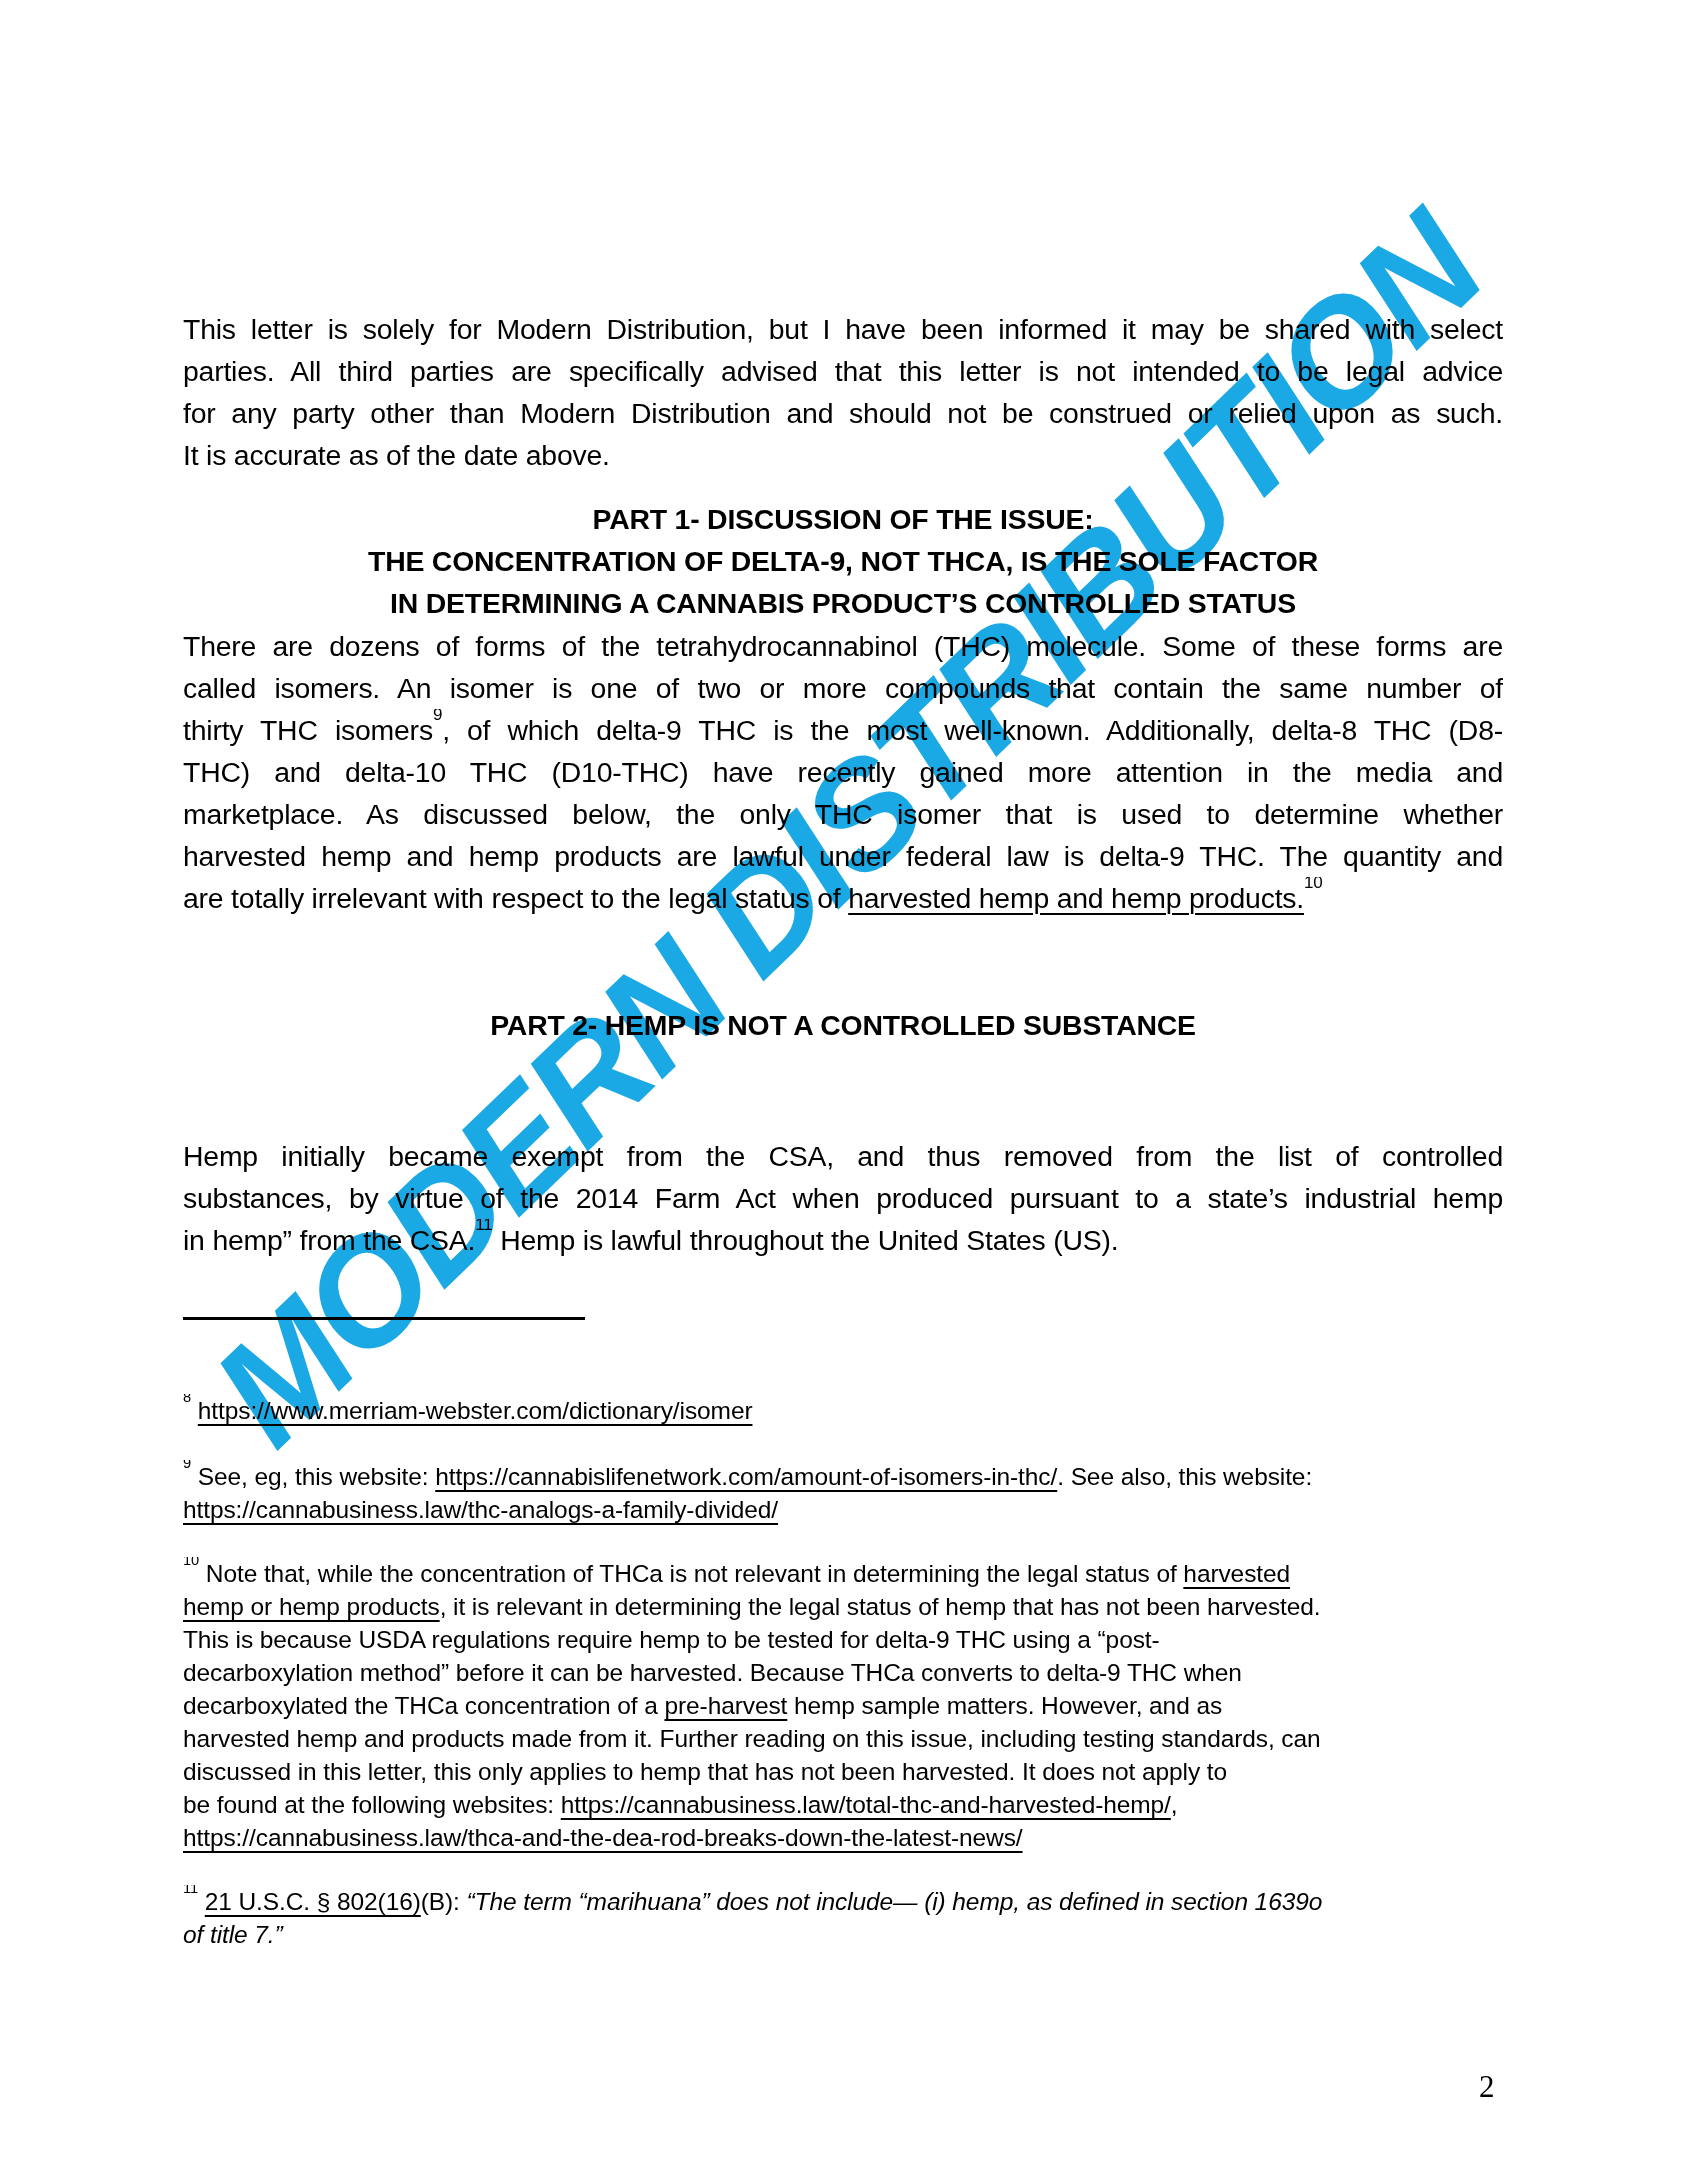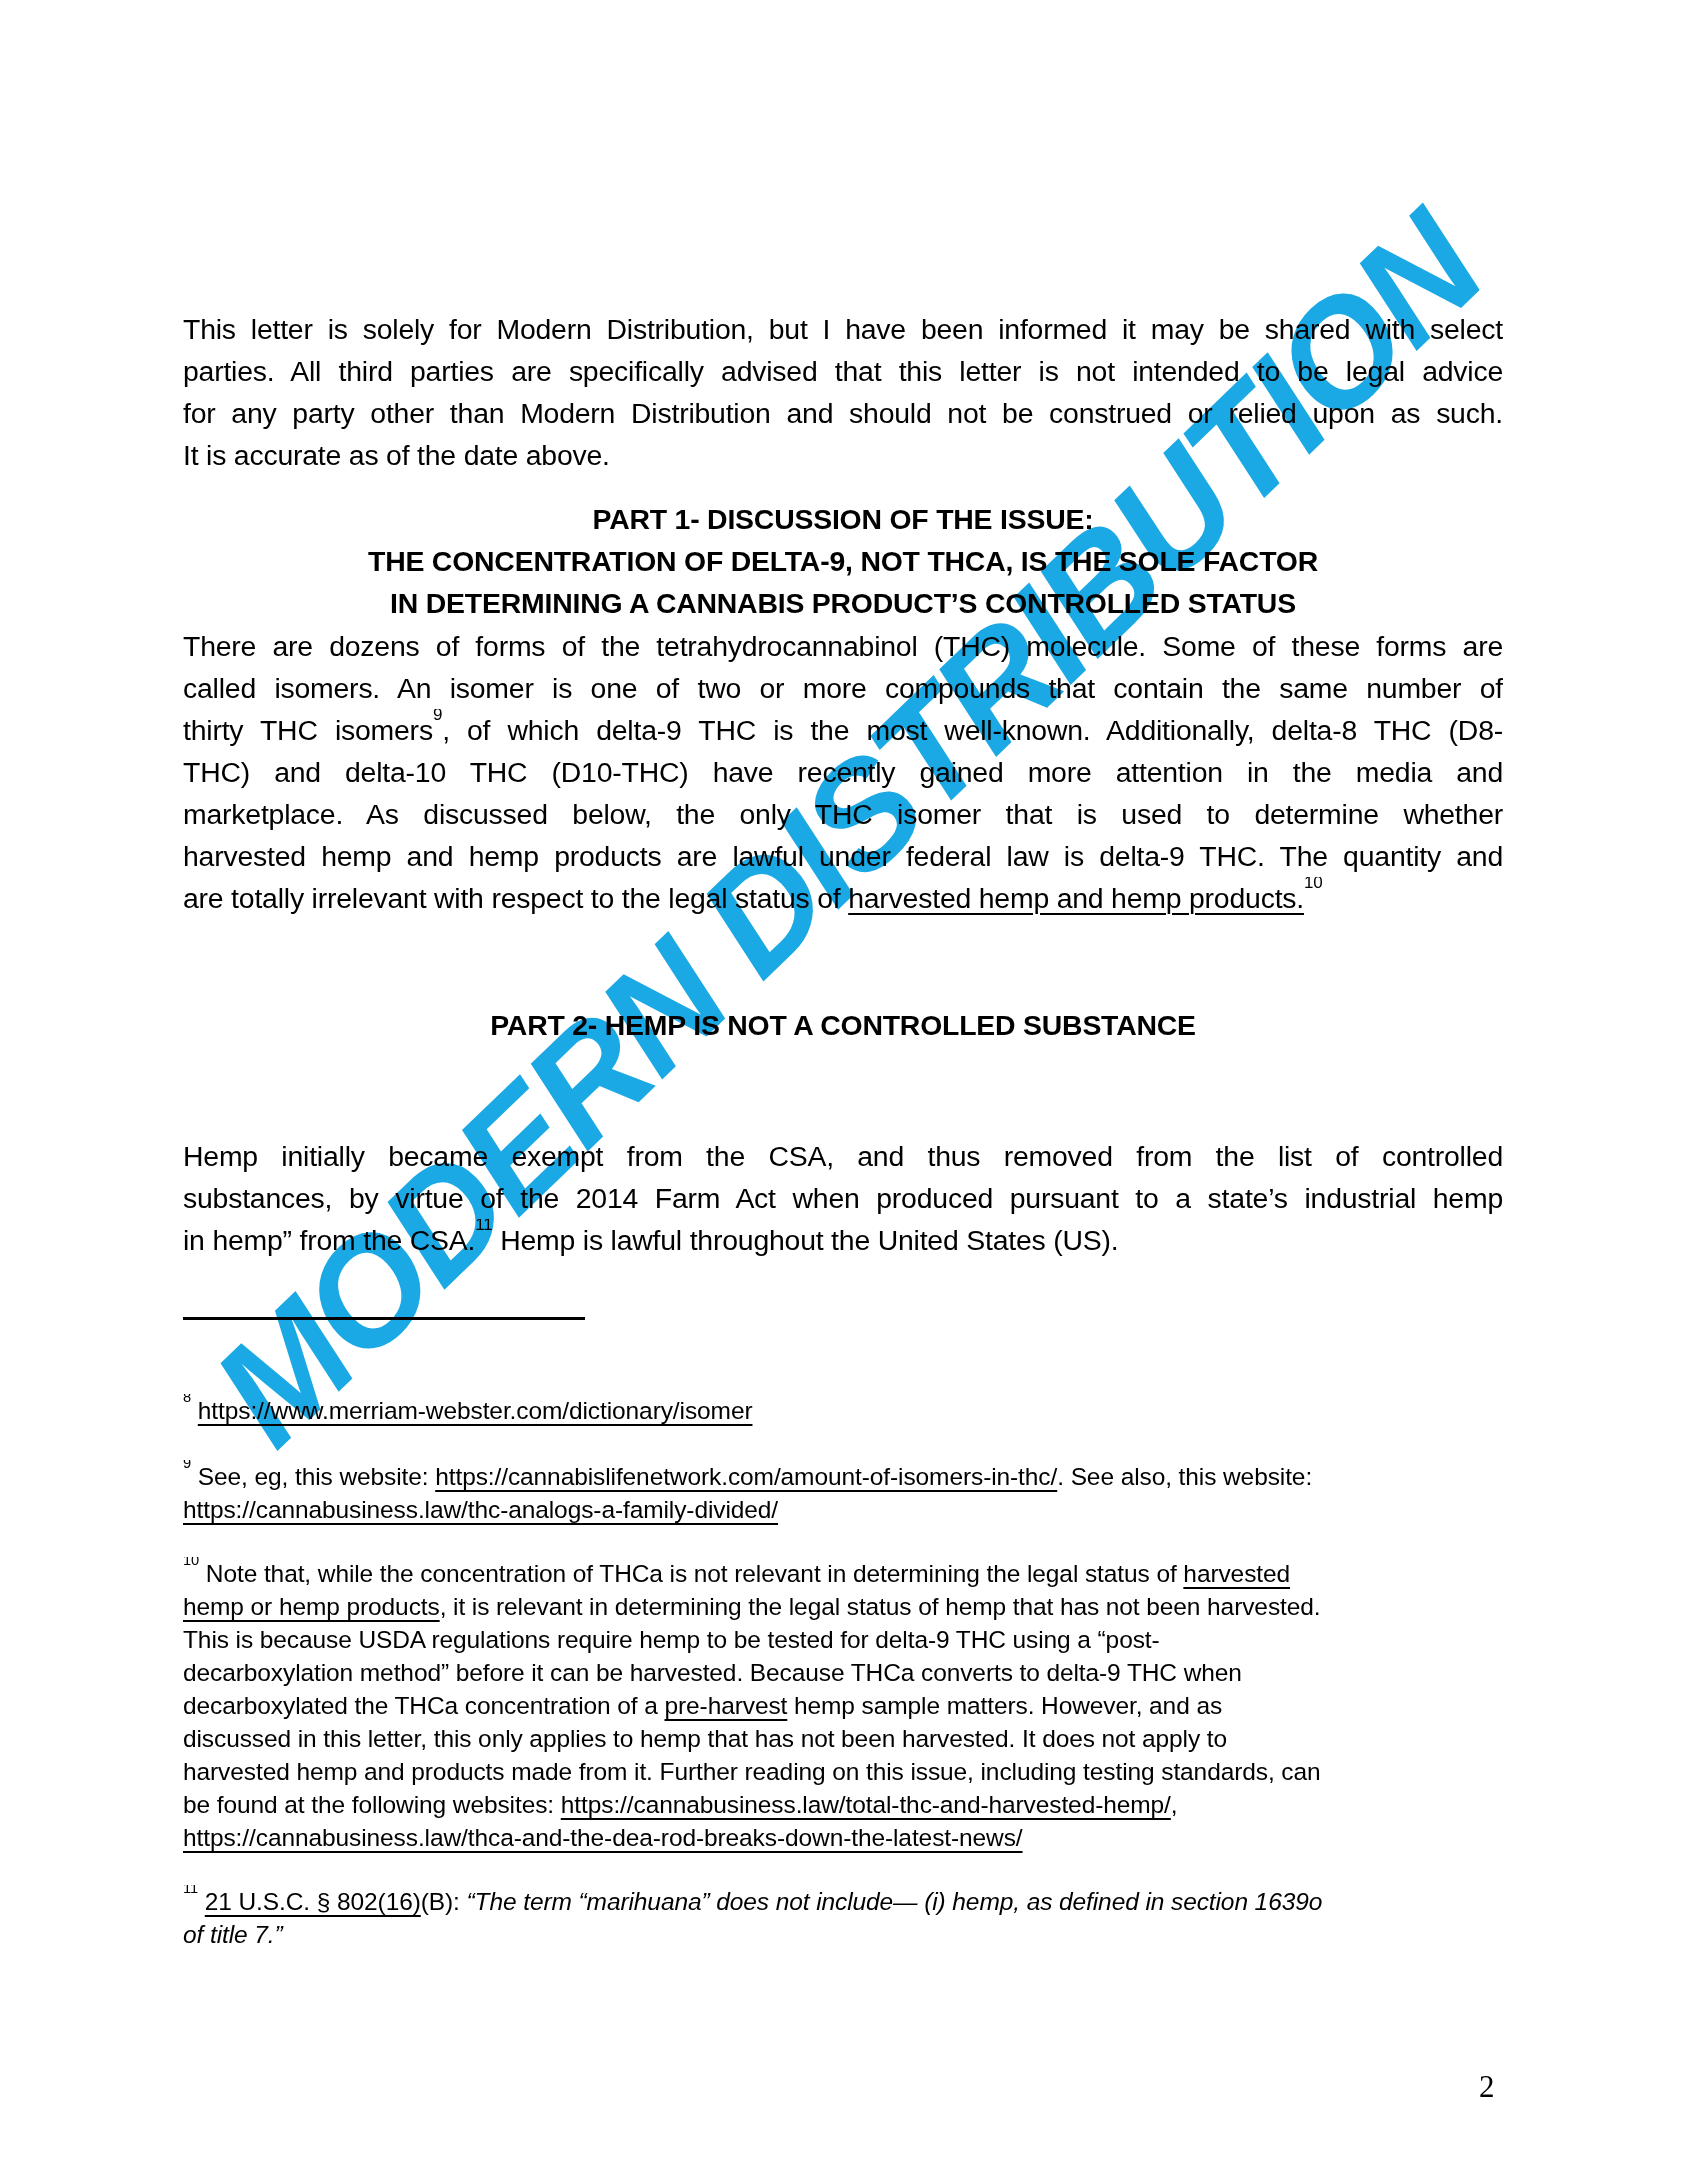--- a/index.html
+++ b/index.html
@@ -107,22 +107,22 @@
       <div id="blk-fn9" class="block footnote">
         <div class="line"><span><sup>9</sup></span><span> See, eg, this website: </span><a class="u">https://cannabislifenetwork.com/amount-of-isomers-in-thc/</a><span>. See also, this website:</span></div>
         <div class="line"><a class="u">https://cannabusiness.law/thc-analogs-a-family-divided/</a></div>
       </div>
       <div id="blk-fn10" class="block footnote">
         <div class="line"><span><sup>10</sup></span><span> Note that, while the concentration of THCa is not relevant in determining the legal status of </span><span class="u">harvested</span></div>
         <div class="line"><span class="u">hemp or hemp products</span><span>, it is relevant in determining the legal status of hemp that has not been harvested.</span></div>
         <div class="line"><span>This is because USDA regulations require hemp to be tested for delta-9 THC using a “post-</span></div>
         <div class="line"><span>decarboxylation method” before it can be harvested. Because THCa converts to delta-9 THC when</span></div>
         <div class="line"><span>decarboxylated the THCa concentration of a </span><span class="u">pre-harvest</span><span> hemp sample matters. However, and as</span></div>
+        <div class="line"><span>harvested hemp and products made from it. Further reading on this issue, including testing standards, can</span></div>
         <div class="line"><span>discussed in this letter, this only applies to hemp that has not been harvested. It does not apply to</span></div>
-        <div class="line"><span>harvested hemp and products made from it. Further reading on this issue, including testing standards, can</span></div>
         <div class="line"><span>be found at the following websites: </span><a class="u">https://cannabusiness.law/total-thc-and-harvested-hemp/</a><span>,</span></div>
         <div class="line"><a class="u">https://cannabusiness.law/thca-and-the-dea-rod-breaks-down-the-latest-news/</a></div>
       </div>
       <div id="blk-fn11" class="block footnote">
         <div class="line"><span><sup>11</sup></span><span> </span><a class="u">21 U.S.C. § 802(16)</a><span>(B): </span><span class="i">“The term “marihuana” does not include— (i) hemp, as defined in section 1639o</span></div>
         <div class="line"><span class="i">of title 7.”</span></div>
       </div>
     </div>
   <div class="separator"></div>
   <div class="page-number">2</div>

